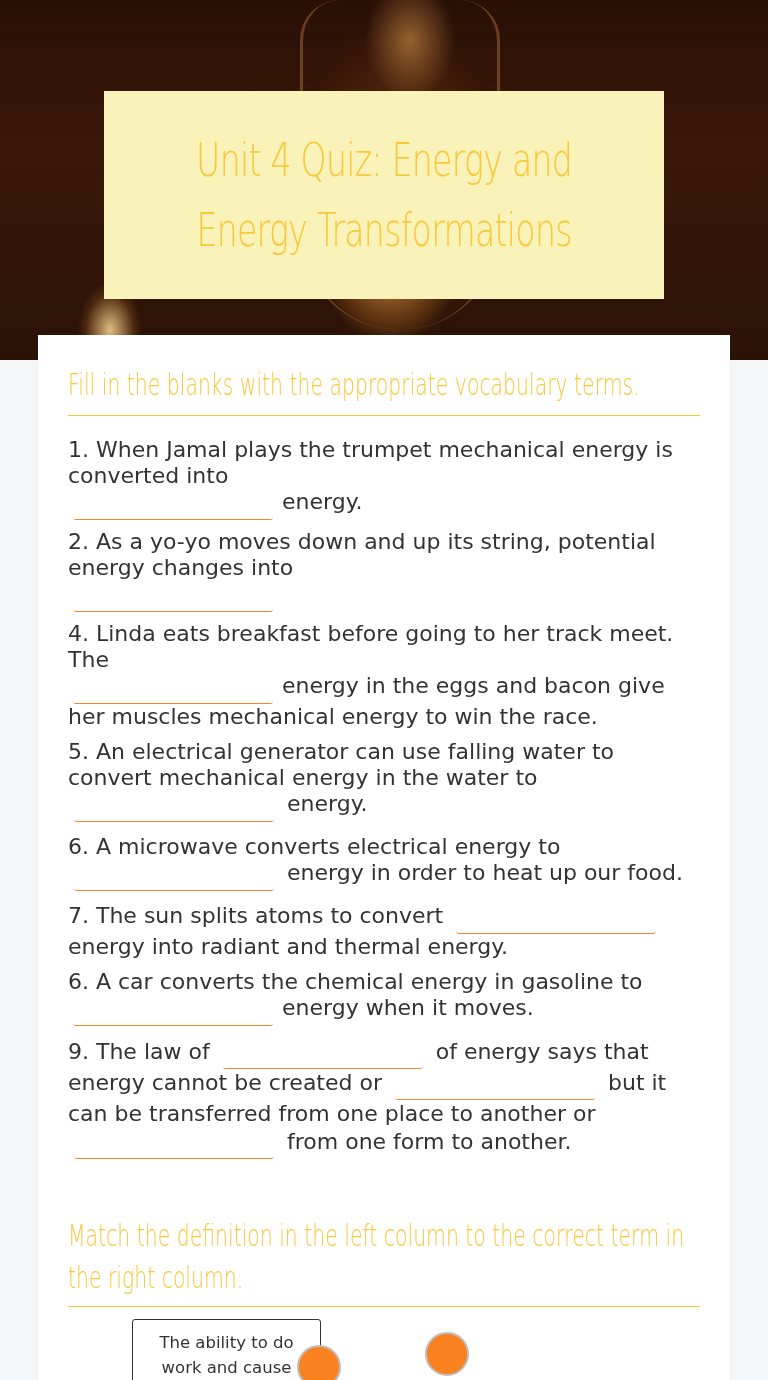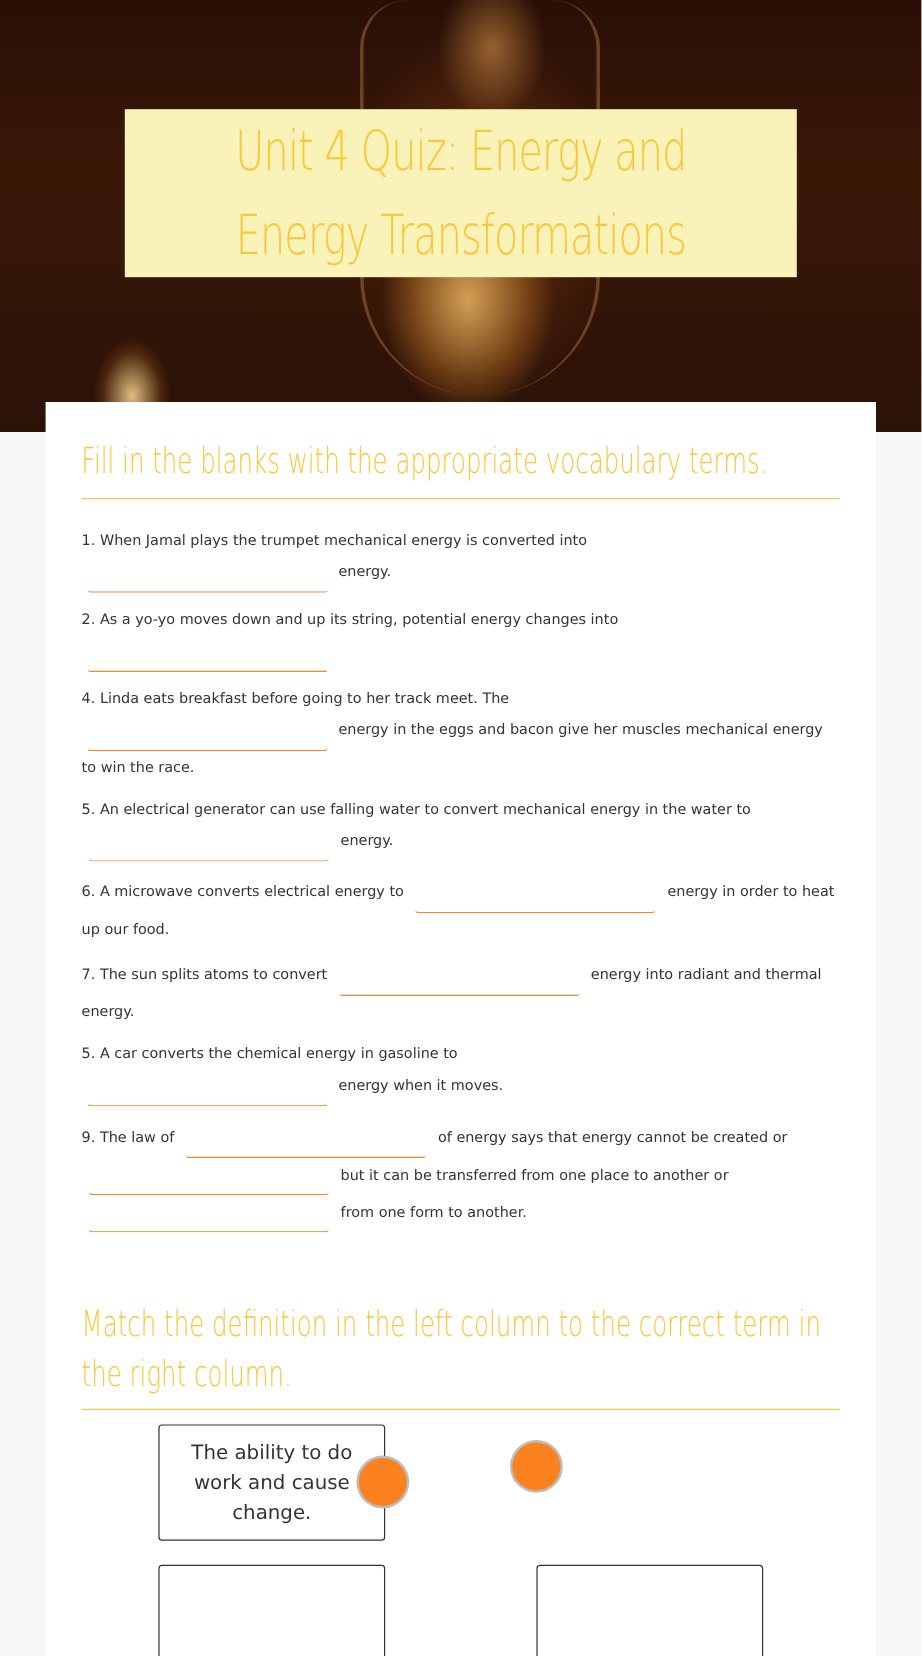--- a/index.html
+++ b/index.html
@@ -19,21 +19,21 @@
       radial-gradient(ellipse 140px 200px at 400px 180px, rgba(120,60,20,0.7), rgba(40,15,5,0) 80%),
       linear-gradient(180deg, #2a0f06 0%, #3a1808 40%, #2b1207 100%);
   }
   .bulb-outline {
     position: absolute; left: 300px; top: 0; width: 200px; height: 330px;
     border-left: 3px solid rgba(220,150,80,0.35);
     border-right: 3px solid rgba(220,150,80,0.35);
     border-radius: 40px 40px 100px 100px;
   }
   .title-box {
-    position: absolute; left: 104px; top: 91px; width: 560px; height: 140px;
+    position: absolute; left: 104px; top: 91px; width: 560px; height: 208px;
     background: #faf3b9;
     display: flex; align-items: center; justify-content: center;
     text-align: center;
     padding: 10px 40px;
   }
   .title-box h1 {
     font-family: "DejaVu Sans", sans-serif;
     font-weight: 200;
     color: #f9c73a;
     font-size: 46px;
@@ -56,21 +56,21 @@
     border-bottom: 1px solid #f9c73a;
   }
   .section-heading .txt {
     display: inline-block;
     transform: scaleX(0.68);
     transform-origin: left center;
     white-space: nowrap;
   }
   .h1-wrap { height: 64px; position: relative; }
   .h1-wrap .section-heading { position: absolute; left: 0; top: 12px; width: 632px; height: 51px; }
-  .questions { margin-top: 20px; font-size: 12px; line-height: 26px; color: #333; }
+  .questions { margin-top: 20px; font-size: 22px; line-height: 26px; color: #333; }
   .q { margin-bottom: 9px; }
   .blank {
     display: inline-block; width: 200px; height: 22px;
     border-bottom: 1.5px solid #f5862a;
     border-radius: 0 0 3px 3px;
     vertical-align: -9px;
     margin: 0 6px;
   }
   .blank.first { margin-left: 5px; margin-right: 9px; }
   .h2-wrap { position: relative; margin-top: 48px; height: 104px; }
@@ -129,21 +129,21 @@
       <span>6. A microwave converts electrical energy to</span>
       <span class="blank" contenteditable="true" style=""></span>
       <span>energy in order to heat up our food.</span>
     </div>
     <div class="q" style="margin-top:12px">
       <span>7. The sun splits atoms to convert</span>
       <span class="blank" contenteditable="true" style=""></span>
       <span>energy into radiant and thermal energy.</span>
     </div>
     <div class="q">
-      <span>5. A car converts the chemical energy in gasoline to</span><br>
+      <span>6. A car converts the chemical energy in gasoline to</span><br>
       <span class="blank first" contenteditable="true" style=""></span><span>energy when it moves.</span>
     </div>
     <div class="q" style="line-height:28px; margin-top:12px">
       <span>9. The law of</span>
       <span class="blank" contenteditable="true" style=""></span>
       <span>of energy says that energy cannot be created or</span>
       <span class="blank" contenteditable="true" style=""></span>
       <span>but it can be transferred from one place to another or</span>
       <span class="blank" contenteditable="true" style=""></span>
       <span>from one form to another.</span>

